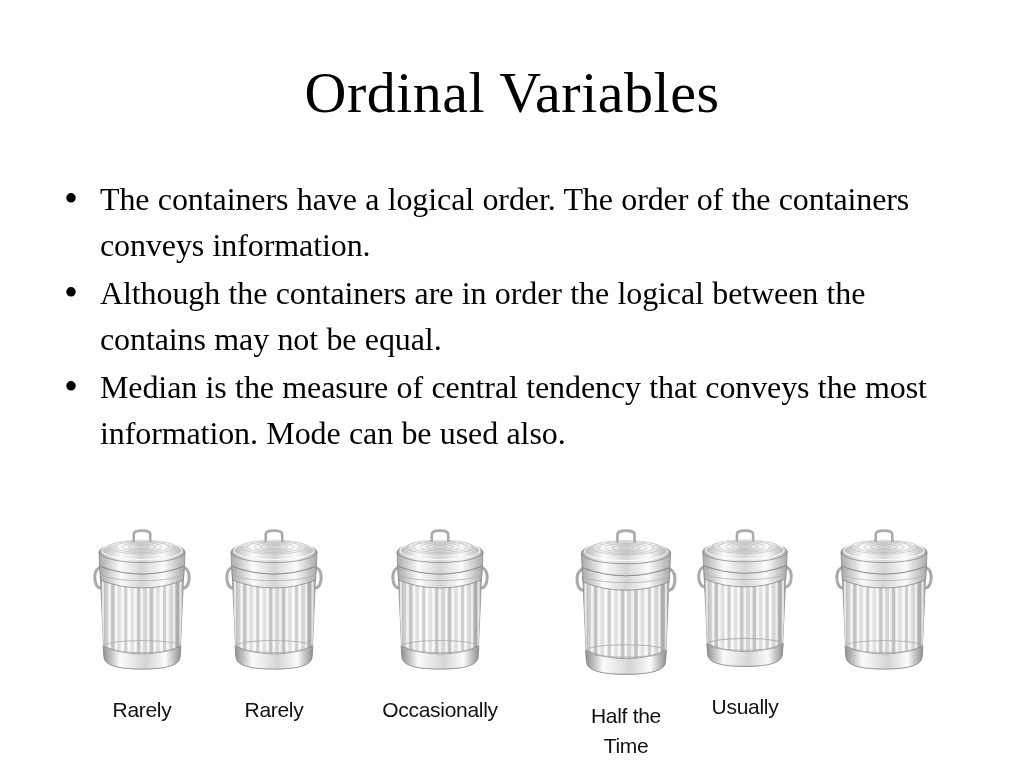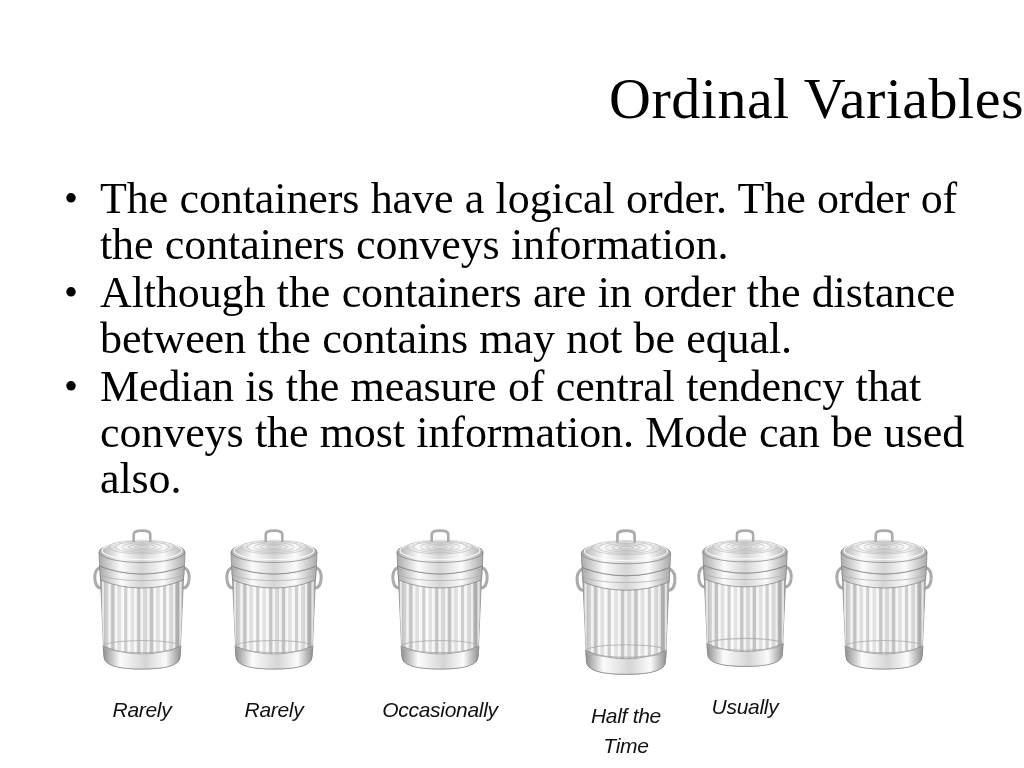--- a/index.html
+++ b/index.html
@@ -15,28 +15,27 @@
     font-family: "Liberation Serif", serif;
     color: #000000;
   }
 
   
   #slide-title {
     position: absolute;
     top: 60px;
     left: 0;
     width: 1024px;
-    text-align: right;
+    text-align: center;
     font-family: "Liberation Serif", serif;
     font-size: 58px;
     line-height: 66px;
     font-weight: 400;
     letter-spacing: 0.5px;
     color: #000;
-    margin-top: 6px;
   }
 
   
   #bullet-list {
     position: absolute;
     top: 176px;
     left: 58px;
     width: 920px;
   }
   .bullet-row {
@@ -49,21 +48,21 @@
     width: 42px;
     font-size: 40px;
     line-height: 46px;
     text-align: left;
     padding-left: 6px;
     box-sizing: border-box;
   }
   .bullet-text {
     flex: 1 1 auto;
     font-family: "Liberation Serif", serif;
-    font-size: 44px;
+    font-size: 32px;
     line-height: 46px;
     font-weight: 400;
     letter-spacing: -0.1px;
     word-spacing: 0.5px;
   }
 
   
   #container-scale {
     position: absolute;
     top: 528px;
@@ -82,40 +81,39 @@
   }
   .scale-label {
     font-family: "Liberation Sans", sans-serif;
     font-size: 21px;
     line-height: 30px;
     font-weight: 400;
     color: #111;
     letter-spacing: -0.3px;
     margin-top: 7px;
     white-space: pre-line;
-    font-style: italic;
   }
 
   svg.trashcan { display: block; }
 </style>
 </head>
 <body>
 
 <div id="slide-title">Ordinal Variables</div>
 
 <div id="bullet-list">
 
   <div class="bullet-row">
     <span class="bullet-marker">•</span>
     <span class="bullet-text">The containers have a logical order. The order of the containers conveys information.</span>
   </div>
 
   <div class="bullet-row">
     <span class="bullet-marker">•</span>
-    <span class="bullet-text">Although the containers are in order the distance between the contains may not be equal.</span>
+    <span class="bullet-text">Although the containers are in order the logical between the contains may not be equal.</span>
   </div>
 
   <div class="bullet-row">
     <span class="bullet-marker">•</span>
     <span class="bullet-text">Median is the measure of central tendency that conveys the most information. Mode can be used also.</span>
   </div>
 
 </div>
 
 <div id="container-scale">

